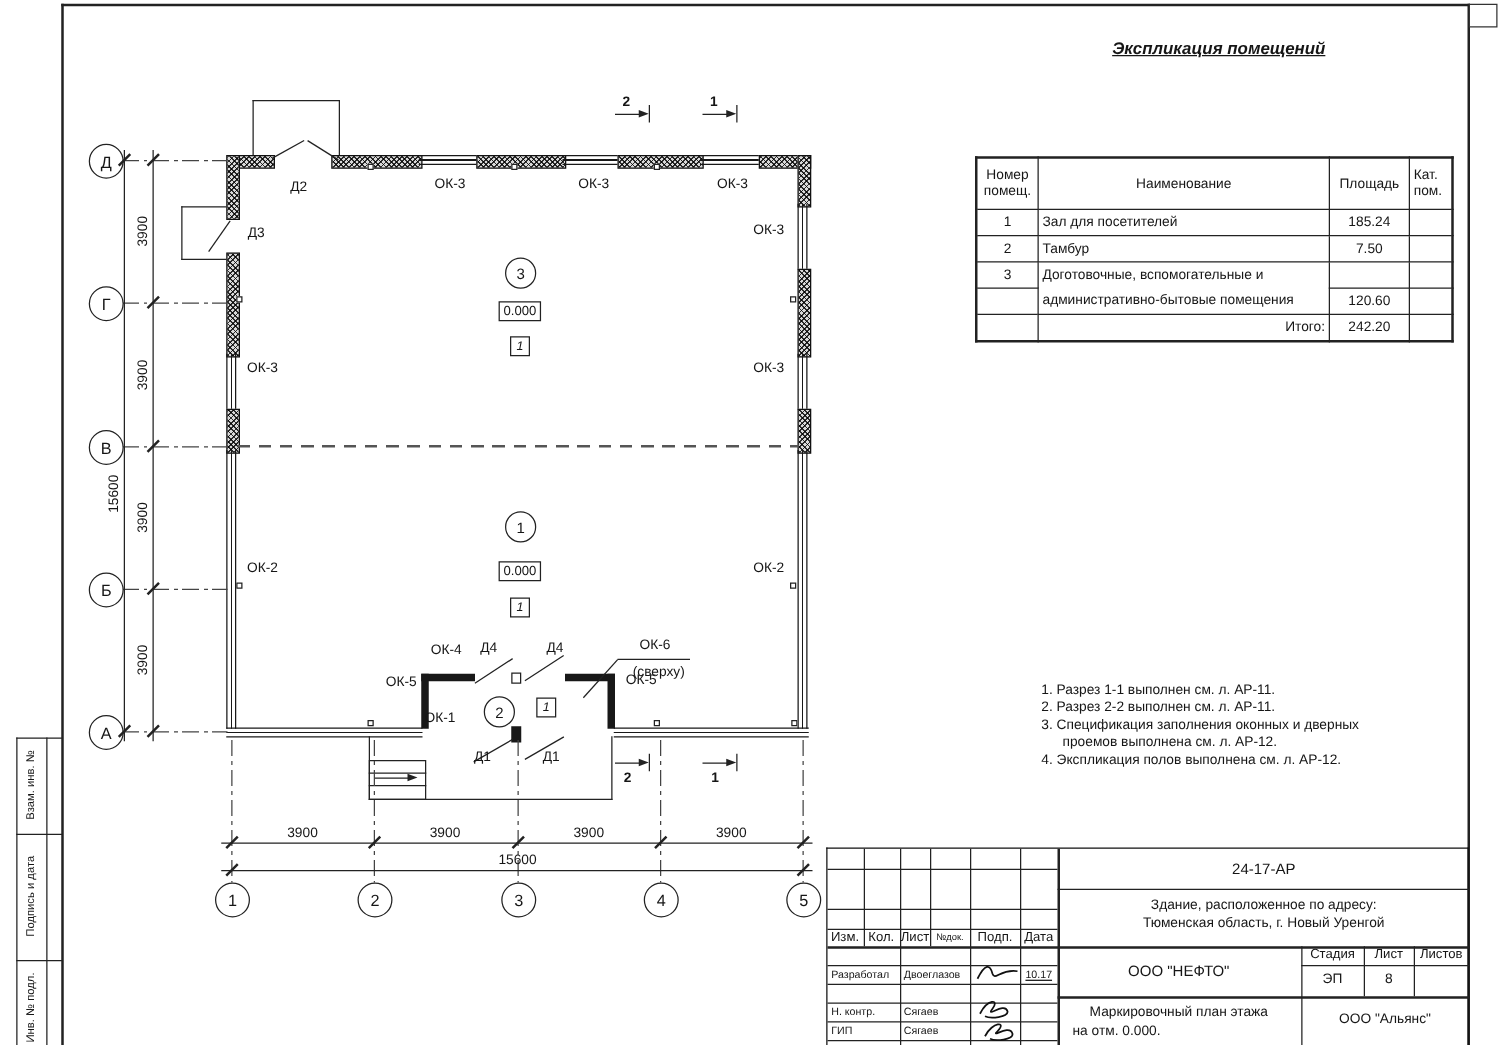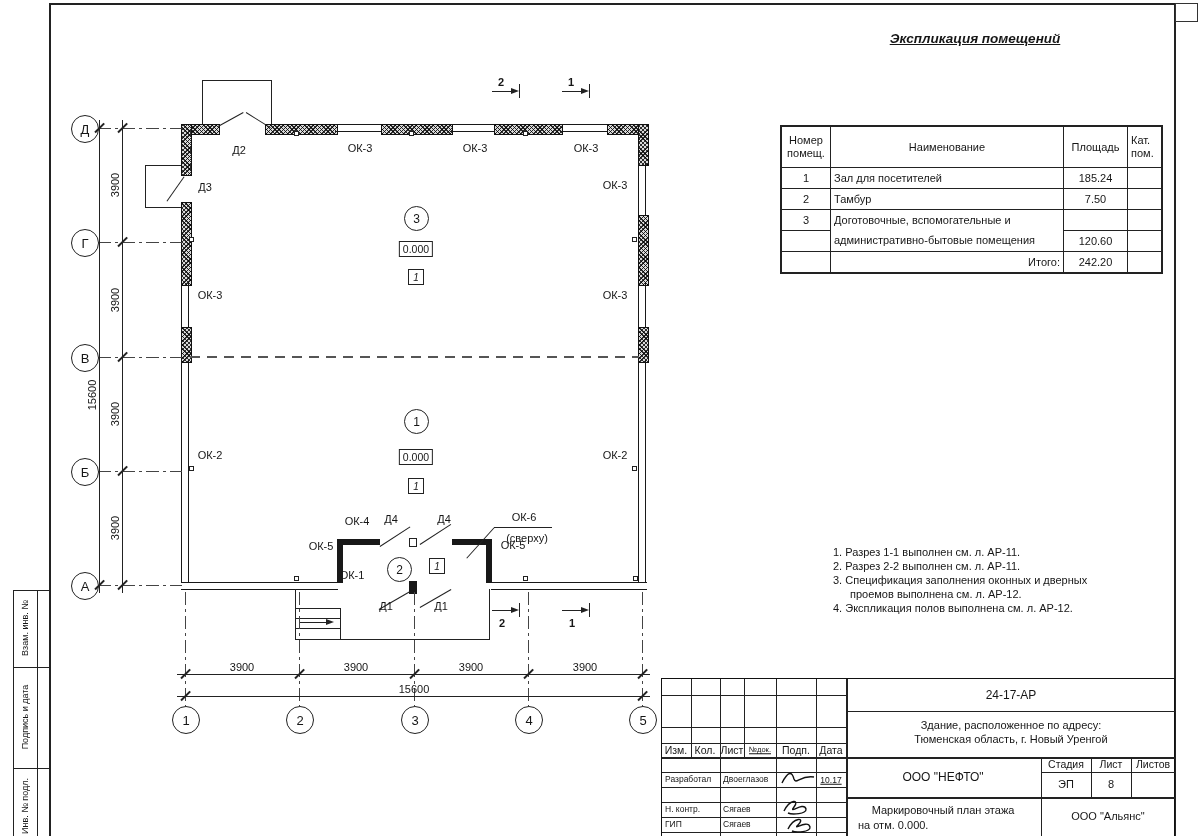--- a/index.html
+++ b/index.html
@@ -46,21 +46,21 @@
   #roomtable .c0{width:42px;text-align:center;}
   #roomtable .c1{width:226px;text-align:left;}
   #roomtable .c2{width:57px;text-align:center;}
   #roomtable .c3{width:27px;text-align:left;}
   #roomtable thead th{height:40px;text-align:center;line-height:1.15;}
   #roomtable tbody td{height:20px;}
   
   #notes{position:absolute;left:833px;top:545px;font-size:11px;line-height:14px;}
   #notes .indent{padding-left:17px;}
   
-  .tb-s{font-size:8.5px;} .tb-xs{font-size:7.5px;text-decoration:underline;} .tb-m{font-size:10.5px;} .tb-l{font-size:12px;}
+  .tb-s{font-size:8.5px;} .tb-xs{font-size:7.5px;} .tb-m{font-size:10.5px;} .tb-l{font-size:12px;}
 </style>
 </head>
 <body>
 
 <div id="sheet">
 
   <div class="hl2" style="left:49px;top:3px;width:1127px;"></div>
   <div class="vl" style="left:49px;top:3px;height:833px;width:1.7px;"></div>
   <div class="vl" style="left:1174px;top:3px;height:833px;width:1.7px;"></div>
   <div class="abs" style="left:1175px;top:3px;width:23px;height:19px;border:1.5px solid #333;"></div>

